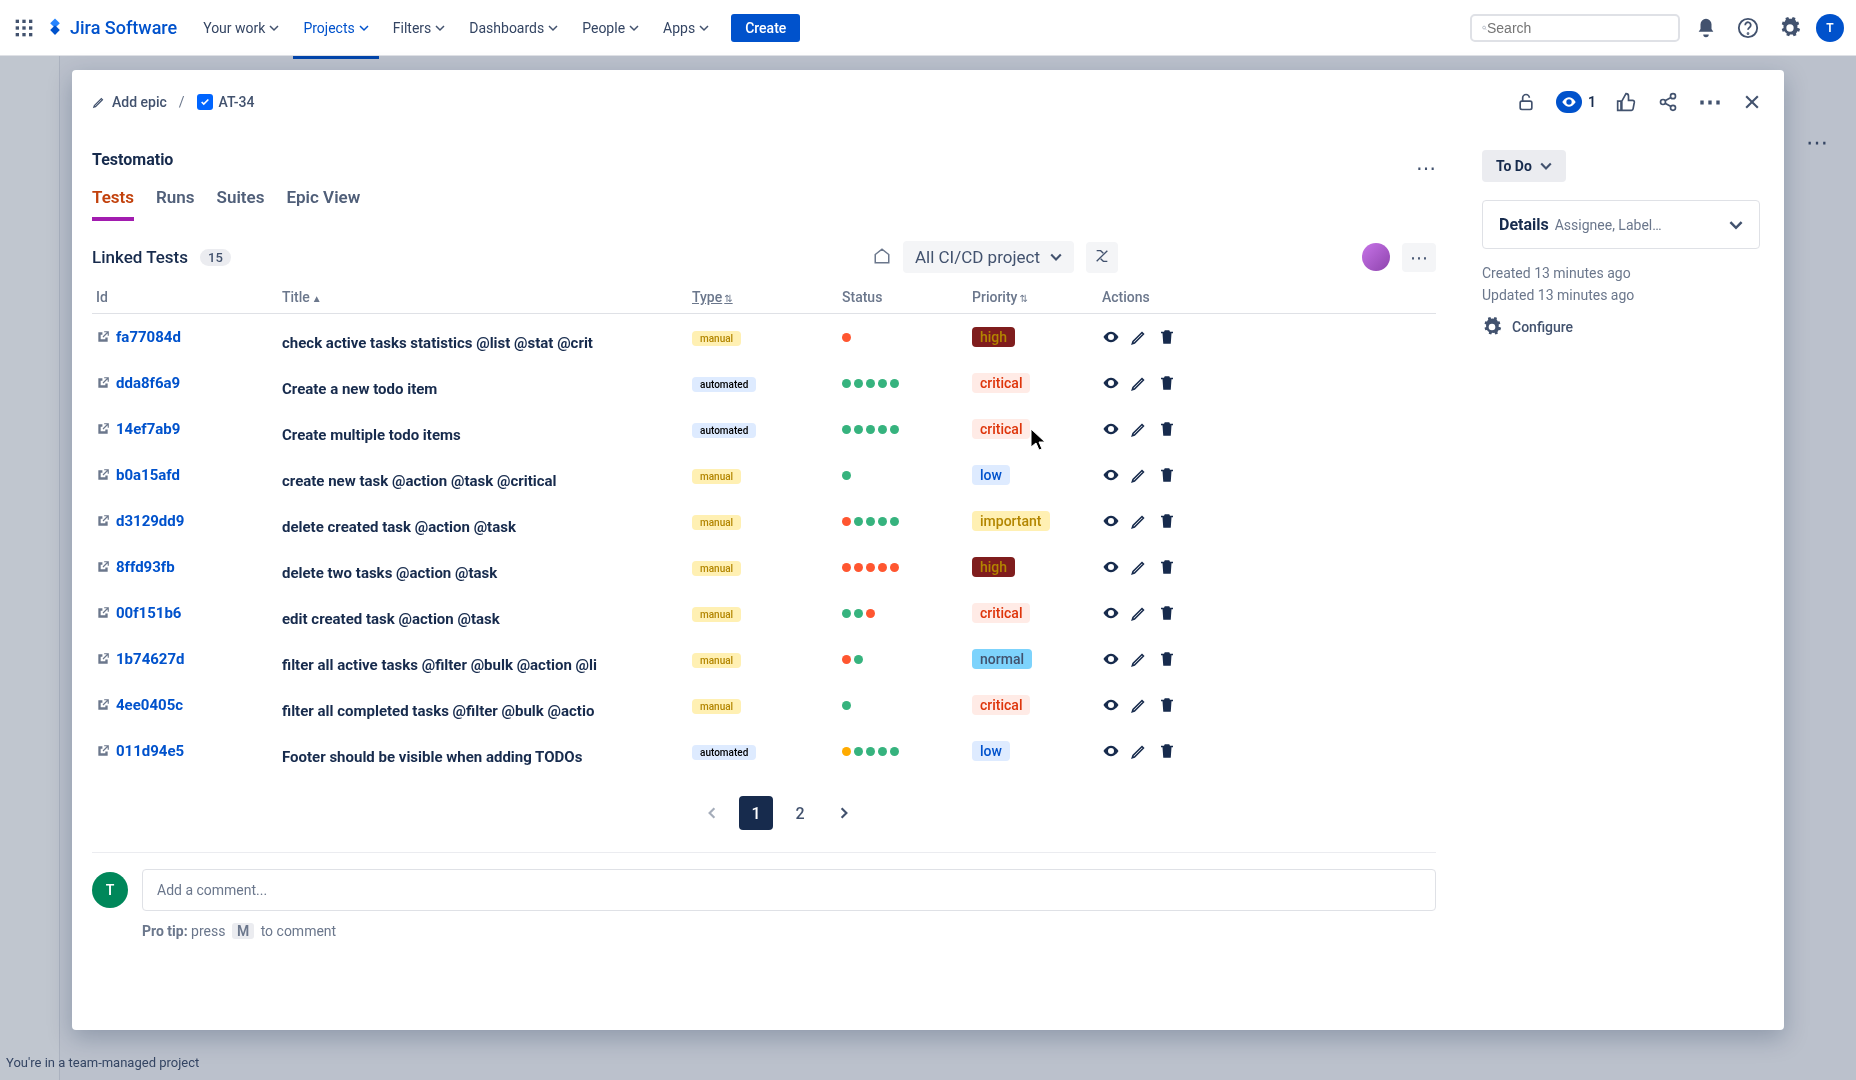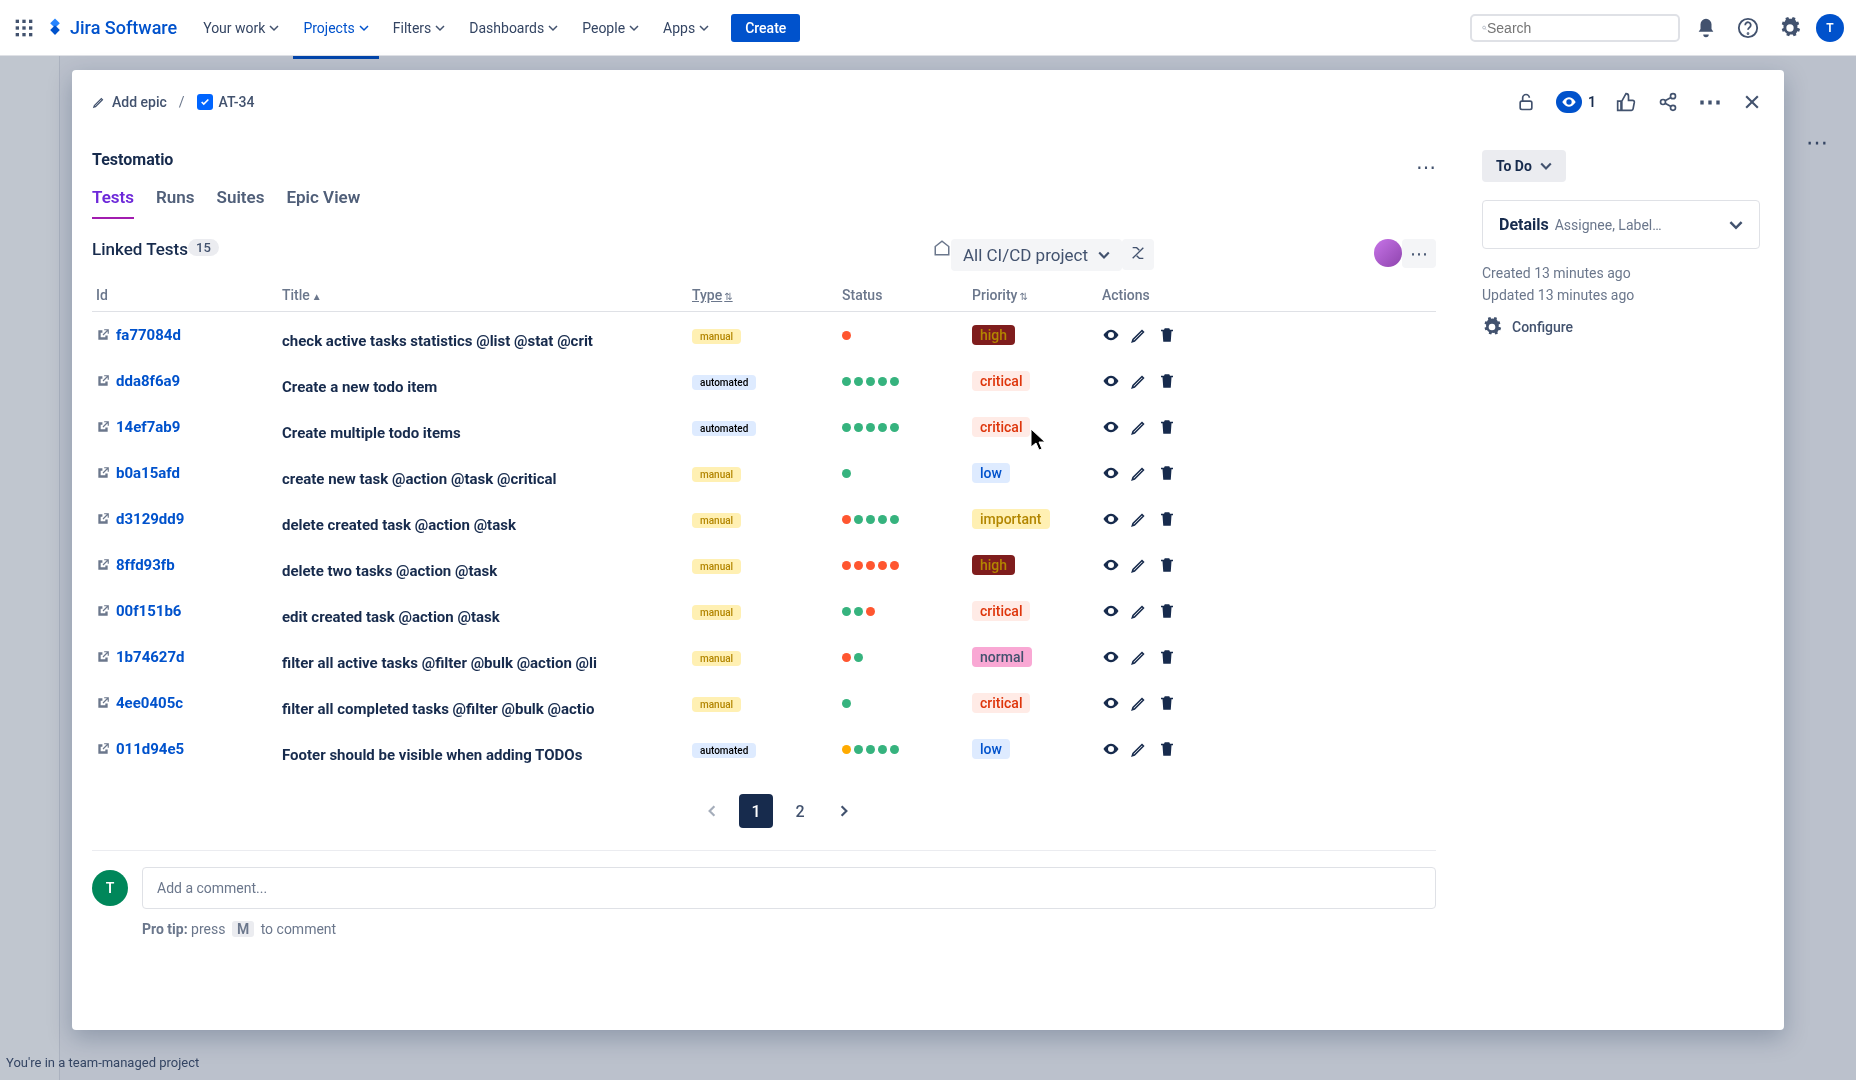--- a/index.html
+++ b/index.html
@@ -73,25 +73,25 @@
 .topbar-right { margin-left:auto; display:flex; align-items:center; gap:18px; margin-right:20px;}
 .topbar-right .ic { width:24px; height:24px; display:flex; align-items:center; justify-content:center; color:#42526e; cursor:pointer;}
 .watch-badge { display:flex; align-items:center; gap:6px;}
 .watch-badge .eye-pill { background:#0052cc; border-radius:12px; color:#fff; width:26px; height:22px; display:flex; align-items:center; justify-content:center;}
 
 
 .panel-title { margin-top:56px; font-weight:700; font-size:16px; margin-bottom:12px;}
 .tabs-row { display:flex; align-items:center; }
 .app-tabs { display:flex; gap:22px; border-bottom:2px solid transparent; margin-bottom:18px;}
 .app-tab { padding:6px 0 10px 0; font-size:17px; font-weight:600; color:#505f79; cursor:pointer;}
-.app-tab.active { color:#6d28d9; border-bottom:2px solid #a21caf;}
+.app-tab.active { color:#c2410c; border-bottom:4px solid #a21caf;}
 .more-dots { margin-left:auto; margin-right:28px; color:#42526e; cursor:pointer; font-size:20px;}
 
 
-.linked-bar { display:flex; align-items:flex-start; margin-bottom:8px; padding-right:28px;}
+.linked-bar { display:flex; align-items:center; gap:12px; margin-bottom:8px; padding-right:28px;}
 .linked-label { font-size:17px; font-weight:500;}
 .count-pill { background:#ebecf0; border-radius:10px; padding:1px 8px; font-size:13px; color:#42526e; font-weight:500;}
 .spacer { flex:1;}
 .home-ic { color:#6b778c; cursor:pointer;}
 .proj-dd { background:#f4f5f7; padding:6px 12px; border-radius:4px; display:flex; align-items:center; gap:10px; cursor:pointer; font-size:17px; color:#42526e;}
 .shuffle-ic { background:#f4f5f7; padding:6px 8px; border-radius:4px; color:#42526e; cursor:pointer;}
 .user-avatar { width:28px; height:28px; border-radius:50%; background:linear-gradient(135deg,#c774e8,#8e44ad);}
 .panel-more { background:#f4f5f7; padding:4px 8px; border-radius:4px; color:#42526e; cursor:pointer; font-size:18px;}
 
 
@@ -118,21 +118,21 @@
 .dot { width:9px; height:9px; border-radius:50%;}
 .dg { background:#36b37e;}
 .dr { background:#ff5630;}
 .do { background:#ffab00;}
 
 .pri-badge { display:inline-block; padding:2px 8px; border-radius:4px; font-size:14px; font-weight:500;}
 .pri-high { background:#7f1d1d; color:#b38600;}
 .pri-critical { background:#ffebe6; color:#de350b;}
 .pri-low { background:#deebff; color:#0052cc;}
 .pri-important { background:#fff0b3; color:#b38600;}
-.pri-normal { background:#f9a8d4; color:#42526e;}
+.pri-normal { background:#7dd3fc; color:#42526e;}
 
 .actions-cell { display:flex; gap:10px; align-items:center; color:#172b4d;}
 .act-ic { width:18px; height:18px; cursor:pointer;}
 
 
 .pagination { display:flex; align-items:center; gap:10px; justify-content:center; margin-top:22px;}
 .page-btn { width:34px; height:34px; border-radius:4px; display:flex; align-items:center; justify-content:center; cursor:pointer; font-size:16px; font-weight:500; color:#42526e;}
 .page-btn.active { background:#172b4d; color:#fff;}
 .page-btn.disabled { color:#a5adba; cursor:default;}
 

